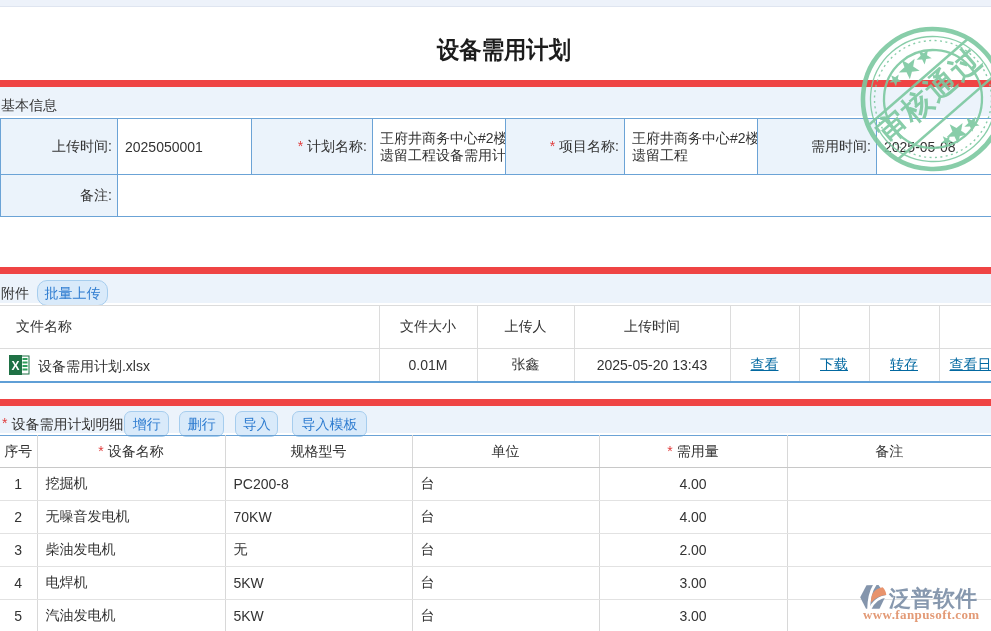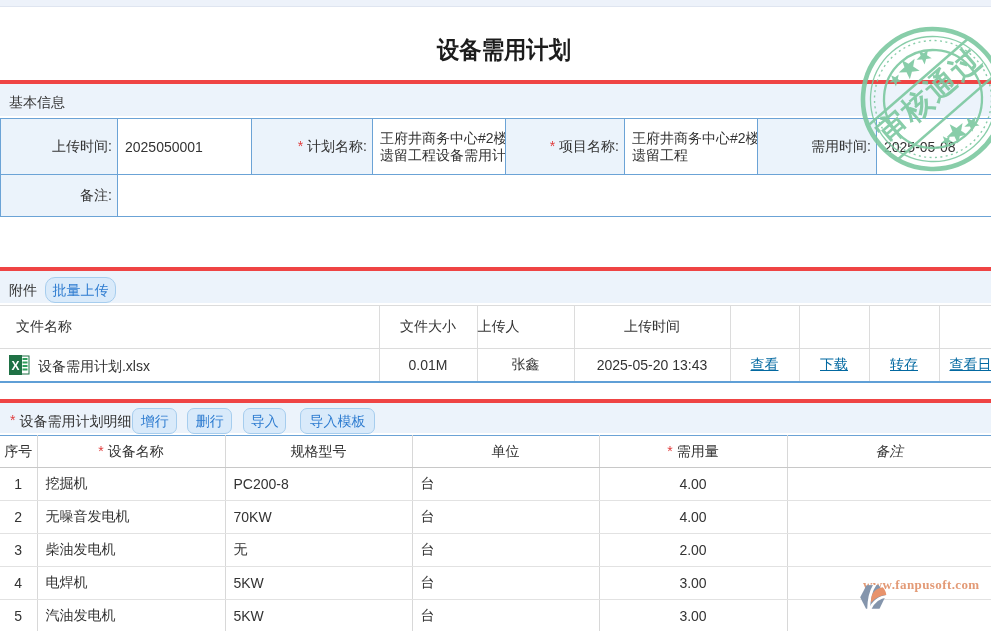--- a/index.html
+++ b/index.html
@@ -1,21 +1,21 @@
 <!DOCTYPE html>
 <html lang="zh"><head>
 <meta charset="utf-8">
 <style>
 html,body{margin:0;padding:0;}
 body{width:991px;height:631px;overflow:hidden;position:relative;background:#fff;
   font-family:"Liberation Sans",sans-serif;font-size:14px;color:#333;}
 .topbar{height:6px;background:#edf2fa;border-bottom:1px solid #dfe5f0;}
 .title{position:absolute;top:37px;left:0;width:1008px;text-align:center;
   font-size:24px;line-height:25px;font-weight:bold;color:#1c1c1c;transform:scaleX(.93);transform-origin:504px 50%;}
-.secbar{border-top:4px solid #ef4444;background:#ecf3fb;height:36px;line-height:36px;padding-left:9px;box-sizing:border-box;}
+.secbar{border-top:7px solid #ef4444;background:#ecf3fb;height:36px;line-height:36px;padding-left:1px;box-sizing:border-box;}
 .red{color:#e03c3c;margin-right:4px;font-size:14px;}
 
 table.form{border-collapse:collapse;width:991px;table-layout:fixed;}
 table.form td{border:1px solid #6ba3d6;font-size:14px;padding:0 6px;overflow:hidden;}
 table.form td.lbl{background:#ebf3fb;text-align:right;padding-right:5px;}
 table.form td.val{background:#fff;text-align:left;padding-left:7px;}
 
 table.files{border-collapse:collapse;width:991px;table-layout:fixed;font-size:14px;}
 table.files td{border:1px solid #dcdcdc;padding:0;}
 table.files tr.h td{height:42px;}
@@ -26,21 +26,21 @@
 
 .btn{display:inline-block;background:#d9eafa;border:1px solid #a6cdee;border-radius:7px;
   color:#2e7cd0;font-size:14px;text-align:center;height:24px;line-height:24px;vertical-align:middle;}
 
 table.det{border-collapse:collapse;width:991px;table-layout:fixed;font-size:14px;}
 table.det td{border:1px solid #d8d8d8;padding:0 8px;overflow:hidden;}
 table.det tr.h td{height:31px;text-align:center;border-top:1px solid #6ba3d6;border-bottom:1px solid #c8c8c8;}
 table.det tr.r td{height:32px;border-top:none;border-bottom:1px solid #e2e2e2;}
 table.det td.c{text-align:center;padding:0;}
 table.det td.first{border-left:none;}
-table.det td.last{border-right:none;font-style:italic;}
+table.det td.last{border-right:none;}
 </style>
 </head>
 <body>
 <div class="topbar"></div>
 <div class="title">设备需用计划</div>
 
 <div class="secbar" style="position:absolute;top:80px;left:0;right:0;">基本信息</div>
 
 <table class="form" style="position:absolute;top:118px;left:0;">
 <colgroup>
@@ -90,21 +90,21 @@
       <col style="width:156px">
       <col style="width:69px">
       <col style="width:70px">
       <col style="width:70px">
       <col style="width:52px">
     </colgroup>
 <tbody>
       <tr class="h">
   <td class="first" style="padding-left:16px;">文件名称</td>
   <td style="text-align:center;">文件大小</td>
-  <td style="">上传人</td>
+  <td style="text-align:center;">上传人</td>
   <td style="text-align:center;">上传时间</td>
   <td></td>
         <td></td>
         <td></td>
         <td class="last"></td>
 </tr>
 <tr class="d">
   <td class="first" style="padding-left:9px;">
     <svg width="21" height="20" viewBox="0 0 21 20" style="vertical-align:-4px;">
       <rect x="12" y="1" width="8" height="18" fill="#fff" stroke="#1f7145" stroke-width="1"></rect>
@@ -224,14 +224,15 @@
   </g>
 </svg>
 
 <div style="position:absolute;left:858px;top:584px;width:133px;">
   <svg width="27" height="25" viewBox="0 0 27 25" style="position:absolute;left:2px;top:1px;">
     <path d="M6.5,0.3 L18.5,0 L25.8,10.8 L19.5,23.7 L6,23.8 L0.2,12.2 Z" fill="#8495ac"></path>
     <path d="M15.8,-1.5 C11.5,4 8.8,13 8.6,25" stroke="#fff" stroke-width="2.9" fill="none"></path>
     <path d="M28,11.2 C19.5,11.6 13.8,15.4 9.5,25" stroke="#fff" stroke-width="2.7" fill="none"></path>
     <path d="M11.2,17.8 C10.3,9.5 14.5,3.3 22.7,2.2 C24.9,4.5 26.2,7.3 26.3,10 C20,10.6 14.6,13.4 11.2,17.8 Z" fill="#e8936c"></path>
   </svg>
+  <div style="margin-left:31px;font-size:22px;font-weight:bold;color:#8798ae;letter-spacing:0px;white-space:nowrap;">泛普软件</div>
   <div style="margin-left:5px;margin-top:-7px;font-family:'Liberation Serif',serif;font-size:13px;letter-spacing:0.4px;font-weight:bold;color:#e39a76;white-space:nowrap;">www.fanpusoft.com</div>
 </div>
 
 </body></html>

